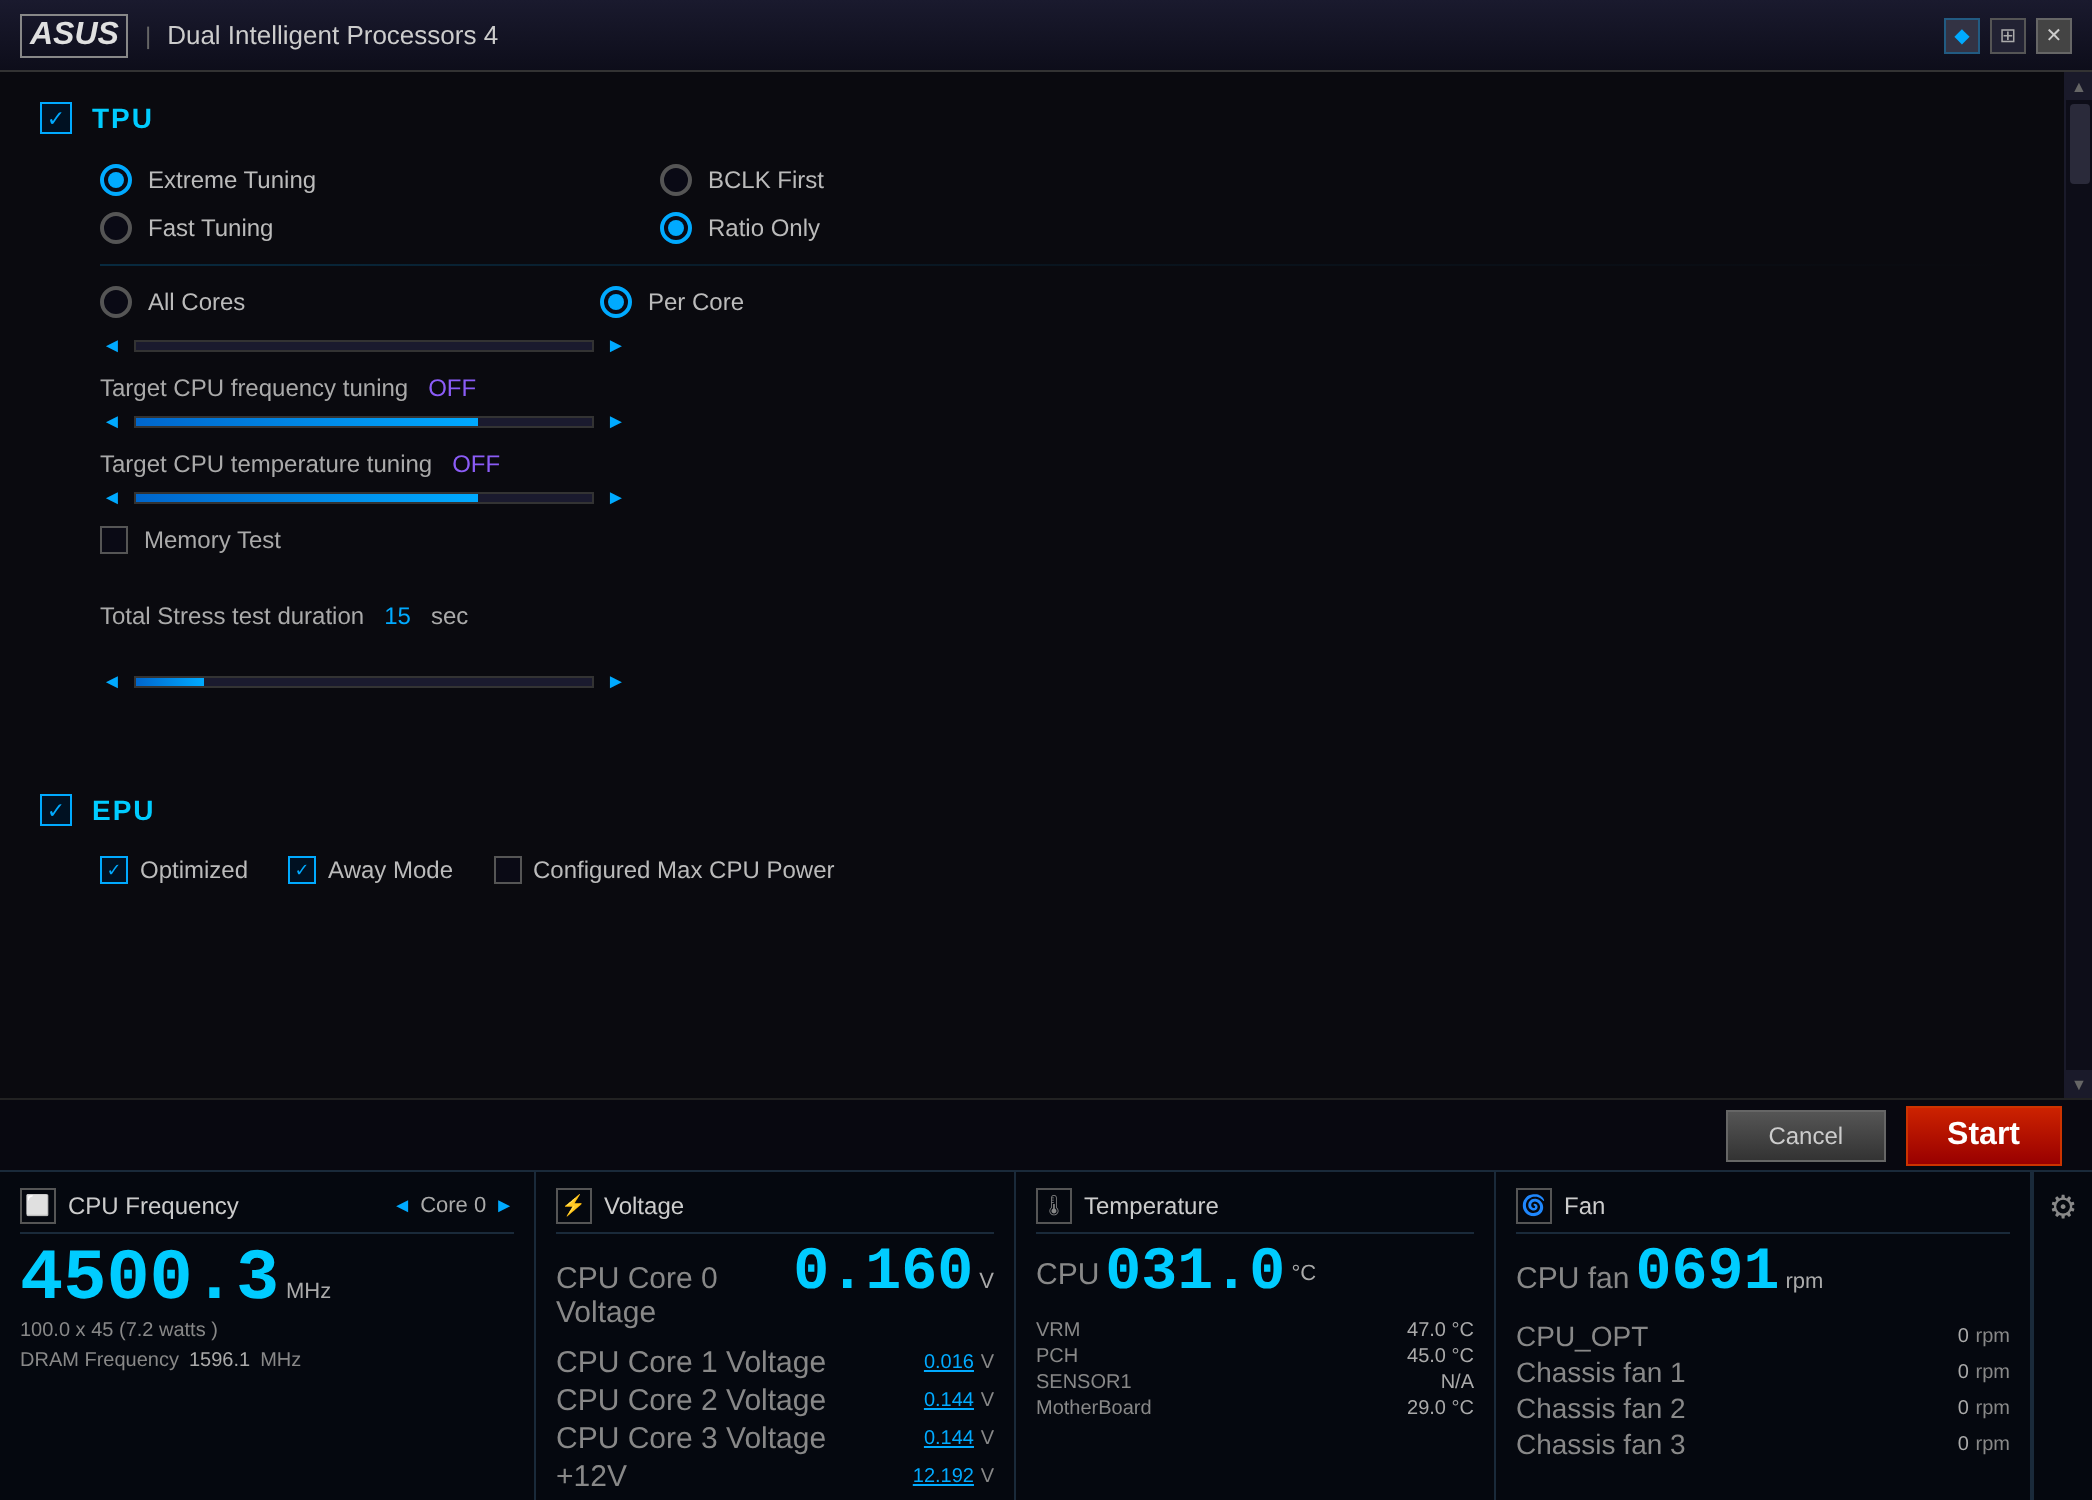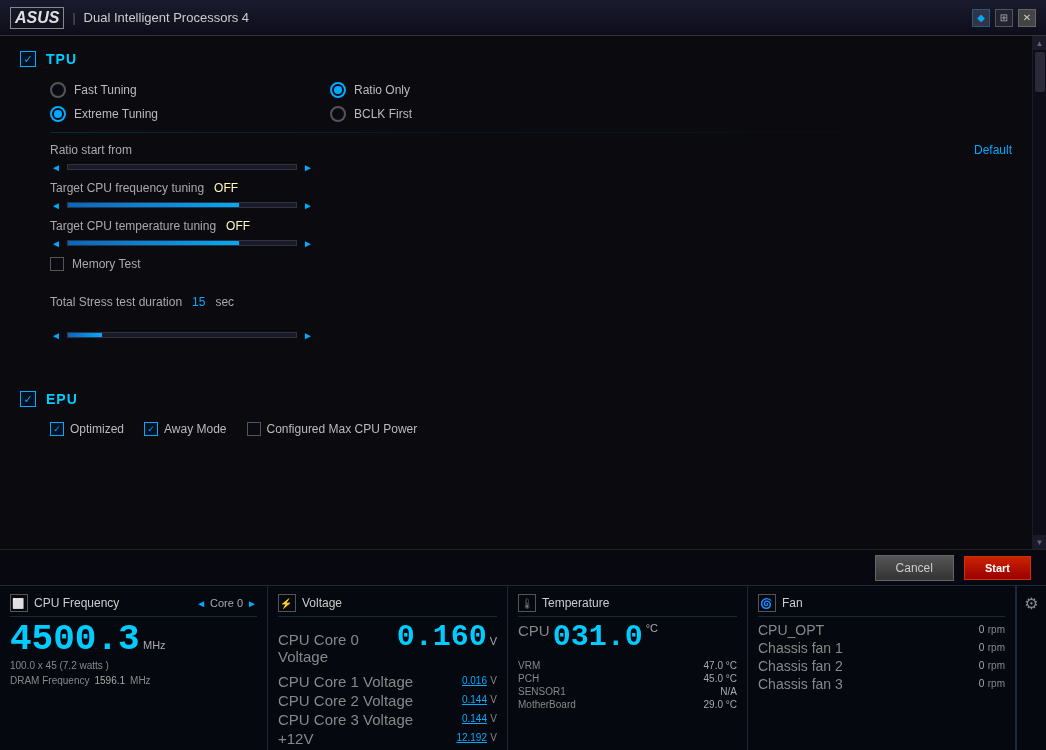--- a/index.html
+++ b/index.html
@@ -140,21 +140,21 @@
     .control-row {
       padding-left: 30px;
       margin-bottom: 8px;
     }
     .control-label-row {
       display: flex;
       align-items: center;
       margin-bottom: 4px;
     }
     .control-label { color: #aaa; font-size: 12px; }
-    .control-value-off { color: #fef9c3; font-size: 12px; margin-left: 10px; }
+    .control-value-off { color: #8b5cf6; font-size: 12px; margin-left: 10px; }
     .control-value-default { color: #00aaff; font-size: 12px; margin-left: auto; }
     .slider-container {
       display: flex;
       align-items: center;
       gap: 5px;
     }
     .slider-arrow {
       width: 12px;
       height: 12px;
       color: #00aaff;
@@ -226,21 +226,21 @@
       cursor: pointer;
       font-size: 12px;
       margin-left: 32px;
     }
     .btn-start {
       background: linear-gradient(180deg, #cc2200 0%, #990000 100%);
       border: 1px solid #cc3300;
       color: #fff;
       padding: 5px 20px;
       cursor: pointer;
-      font-size: 11px;
+      font-size: 16px;
       font-weight: bold;
     }
 
     
     .status-bar {
       height: 165px;
       background: #05080f;
       border-top: 1px solid #1a2a3a;
       display: flex;
     }
@@ -311,21 +311,21 @@
       justify-content: space-between;
       margin-bottom: 2px;
     }
     .voltage-item-label { color: #888; font-size: 15px; }
     .voltage-item-value { color: #00aaff; font-size: 10px; text-decoration: underline; }
     .voltage-item-unit { color: #888; font-size: 10px; }
 
     
     .temp-big { color: #00ccff; font-size: 30px; font-weight: bold; font-family: 'Courier New', monospace; line-height: 1; }
     .temp-unit { color: #aaa; font-size: 11px; }
-    .temp-main-row { display: flex; align-items: flex-start; gap: 3px; margin-bottom: 8px; }
+    .temp-main-row { display: flex; align-items: center; gap: 3px; margin-bottom: 8px; }
 
     .temp-row {
       display: flex;
       justify-content: space-between;
       margin-bottom: 2px;
     }
     .temp-item-label { color: #888; font-size: 10px; }
     .temp-item-value { color: #aaa; font-size: 10px; }
 
     
@@ -440,49 +440,56 @@
       <div class="scroll-panel">
 
         <div class="section">
           <div class="section-header">
             <div class="section-checkbox checked"></div>
             <span class="section-title">TPU</span>
           </div>
 
           <div class="radio-row">
             <div class="radio-option">
+              <div class="radio-circle selected"></div>
+              <span class="radio-label">Extreme Tuning</span>
+            </div>
+            <div style="width:60px;"></div>
+            <div class="radio-option">
+              <div class="radio-circle"></div>
+              <span class="radio-label">BCLK First</span>
+            </div>
+          </div>
+          <div class="radio-row">
+            <div class="radio-option">
               <div class="radio-circle"></div>
               <span class="radio-label">Fast Tuning</span>
             </div>
             <div style="width:60px;"></div>
             <div class="radio-option">
               <div class="radio-circle selected"></div>
               <span class="radio-label">Ratio Only</span>
             </div>
           </div>
+
+          <div class="separator"></div>
+
           <div class="radio-row">
             <div class="radio-option">
+              <div class="radio-circle"></div>
+              <span class="radio-label">All Cores</span>
+            </div>
+            <div style="width:30px;"></div>
+            <div class="radio-option">
               <div class="radio-circle selected"></div>
-              <span class="radio-label">Extreme Tuning</span>
-            </div>
-            <div style="width:60px;"></div>
-            <div class="radio-option">
-              <div class="radio-circle"></div>
-              <span class="radio-label">BCLK First</span>
-            </div>
-          </div>
-
-          <div class="separator"></div>
-
+              <span class="radio-label">Per Core</span>
+            </div>
+          </div>
 
           <div class="control-row">
-            <div class="control-label-row">
-              <span class="control-label">Ratio start from</span>
-              <span class="control-value-default">Default</span>
-            </div>
             <div class="slider-container">
               <div class="slider-arrow">◄</div>
               <div class="slider-track">
                 <div class="slider-fill slider-fill-empty"></div>
               </div>
               <div class="slider-arrow">►</div>
             </div>
           </div>
 
           <div class="control-row">
@@ -655,20 +662,25 @@
             <span class="temp-item-value">29.0 °C</span>
           </div>
         </div>
       </div>
 
       <div class="status-panel">
         <div class="status-panel-header">
           <div class="panel-icon">🌀</div>
           <span class="panel-title">Fan</span>
         </div>
+        <div class="fan-main-row">
+          <span class="voltage-label-sm">CPU fan</span>
+          <span class="fan-big">0691</span>
+          <span class="fan-unit">rpm</span>
+        </div>
         <div>
           <div class="fan-row">
             <span class="fan-item-label">CPU_OPT</span>
             <span><span class="fan-item-value">0</span> <span class="fan-item-unit">rpm</span></span>
           </div>
           <div class="fan-row">
             <span class="fan-item-label">Chassis fan 1</span>
             <span><span class="fan-item-value">0</span> <span class="fan-item-unit">rpm</span></span>
           </div>
           <div class="fan-row">

